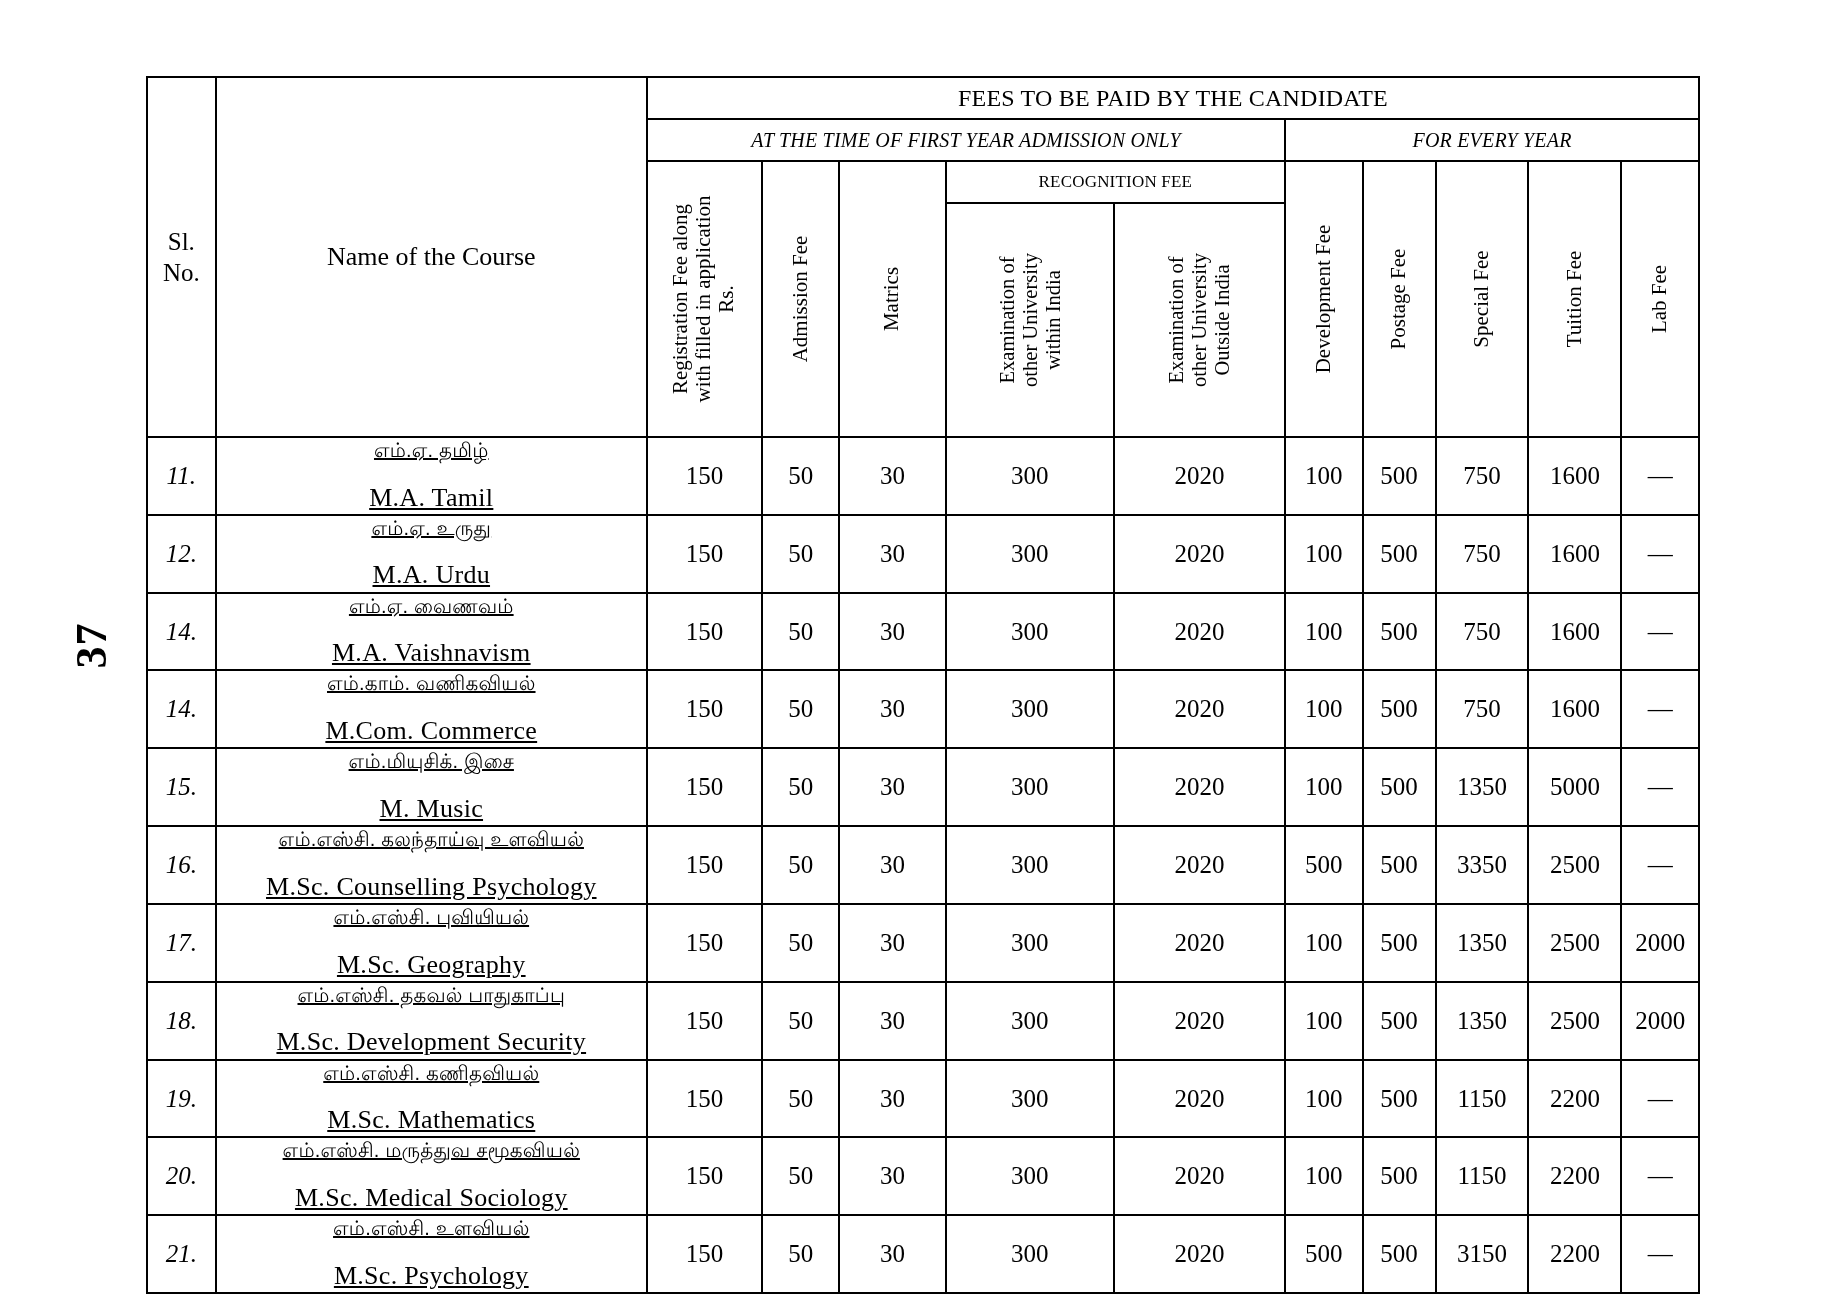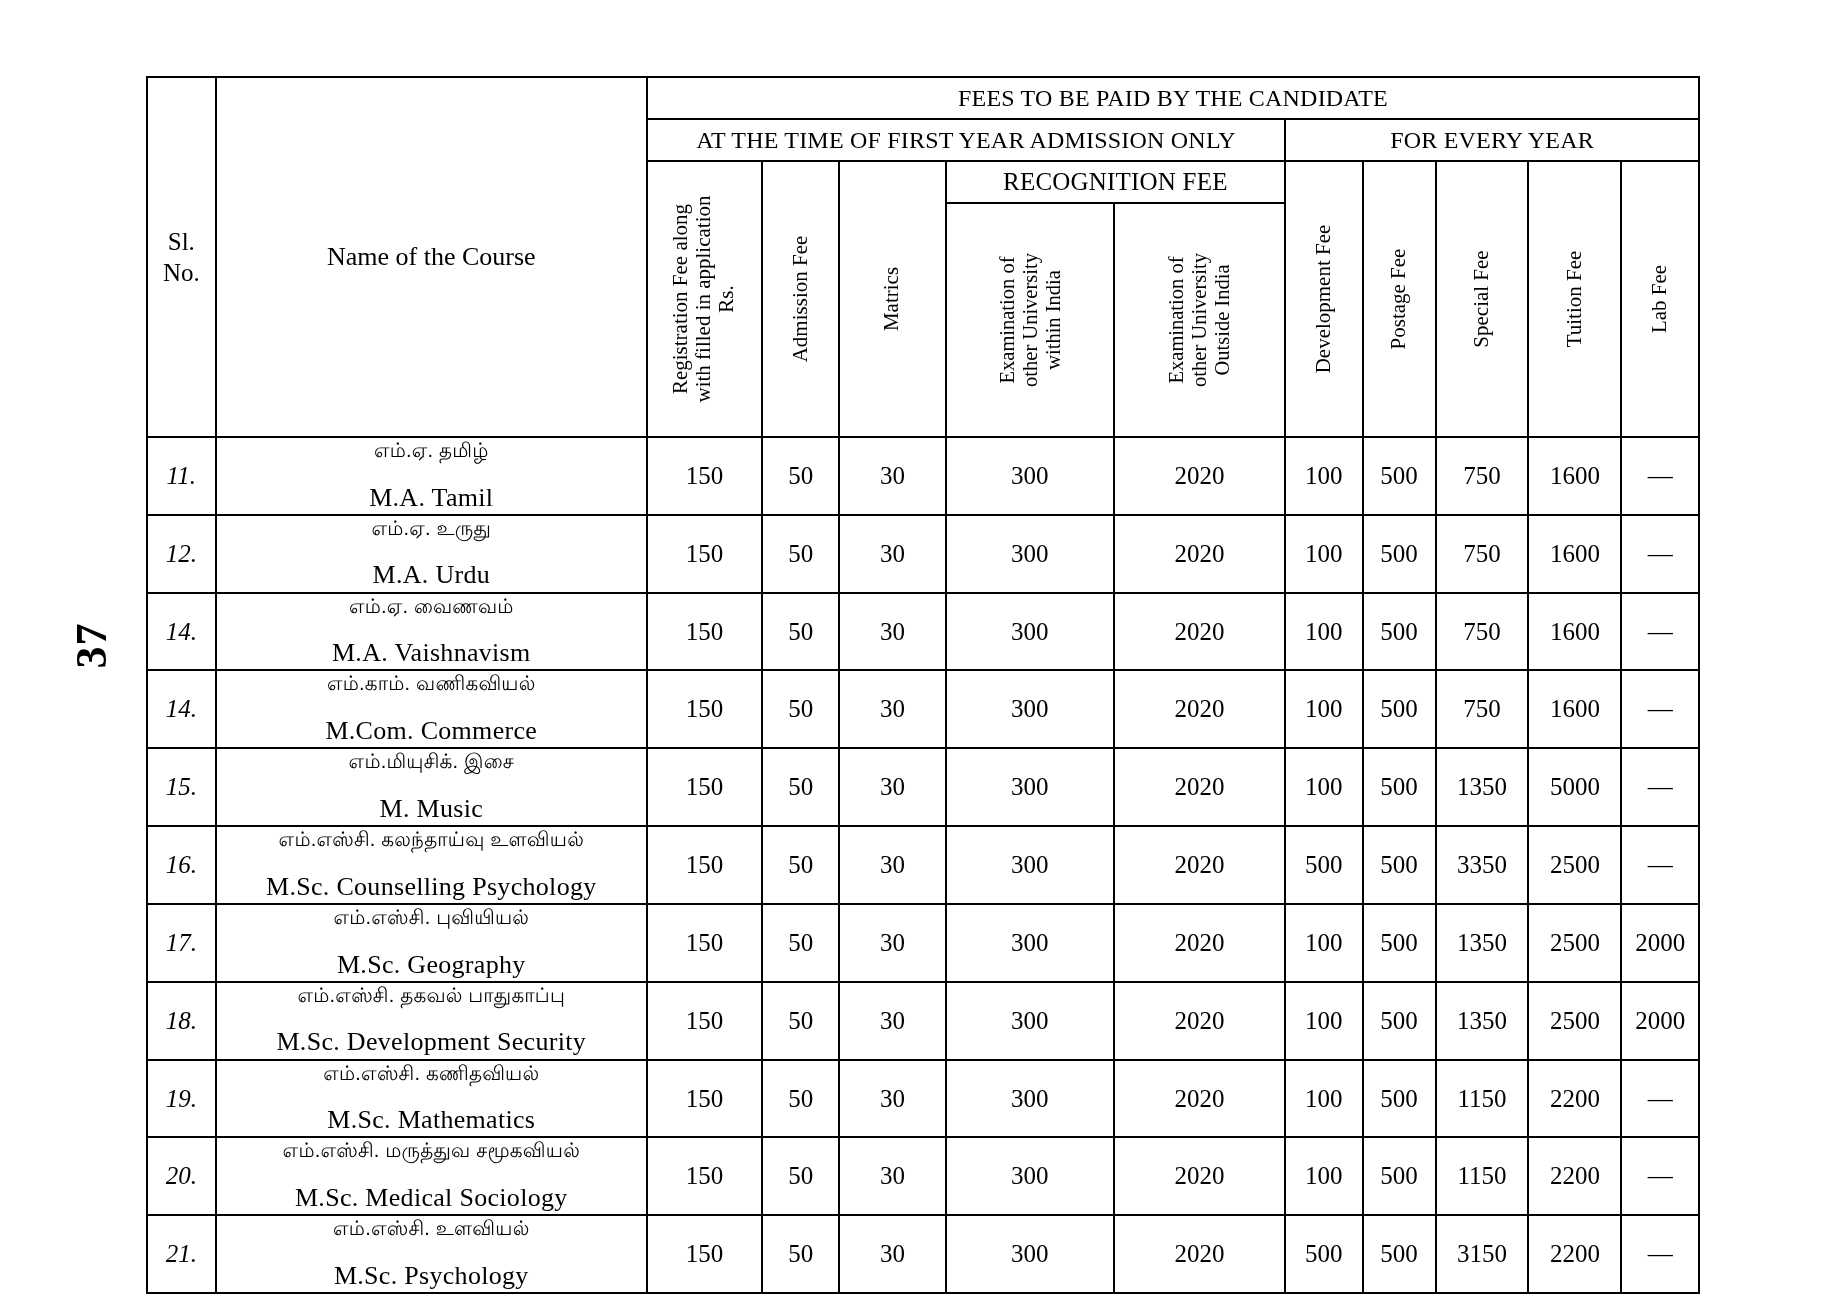--- a/index.html
+++ b/index.html
@@ -57,22 +57,22 @@
   
   .banner {
     font-weight: bold;
     font-size: 27px;
     letter-spacing: 0.2px;
     height: 40px;
     line-height: 40px;
     white-space: nowrap;
   }
   .banner-top { font-size: 24px; }
-  .banner-sub { font-size: 24px; }
-  .banner-rec { font-size: 25px; }
+  .banner-sub { font-size: 20px; font-style: italic; }
+  .banner-rec { font-size: 17px; }
 
   
   .vhead {
     height: 232px;
     position: relative;
   }
   .vhead .vtxt {
     position: absolute;
     left: 50%;
     top: 50%;
@@ -103,20 +103,21 @@
     font-size: 25px;
     vertical-align: top;
     padding-top: 7px;
     height: 62px;
     font-style: italic;
   }
   td.course {
     text-align: left;
     padding: 6px 0 7px 14px;
     height: 62px;
+    text-decoration: underline;
   }
   td.course .ta {
     display: block;
     font-family: "Liberation Sans", "DejaVu Sans", sans-serif;
     font-size: 20px;
     line-height: 1.28;
     letter-spacing: 0.2px;
   }
   td.course .en {
     display: block;

